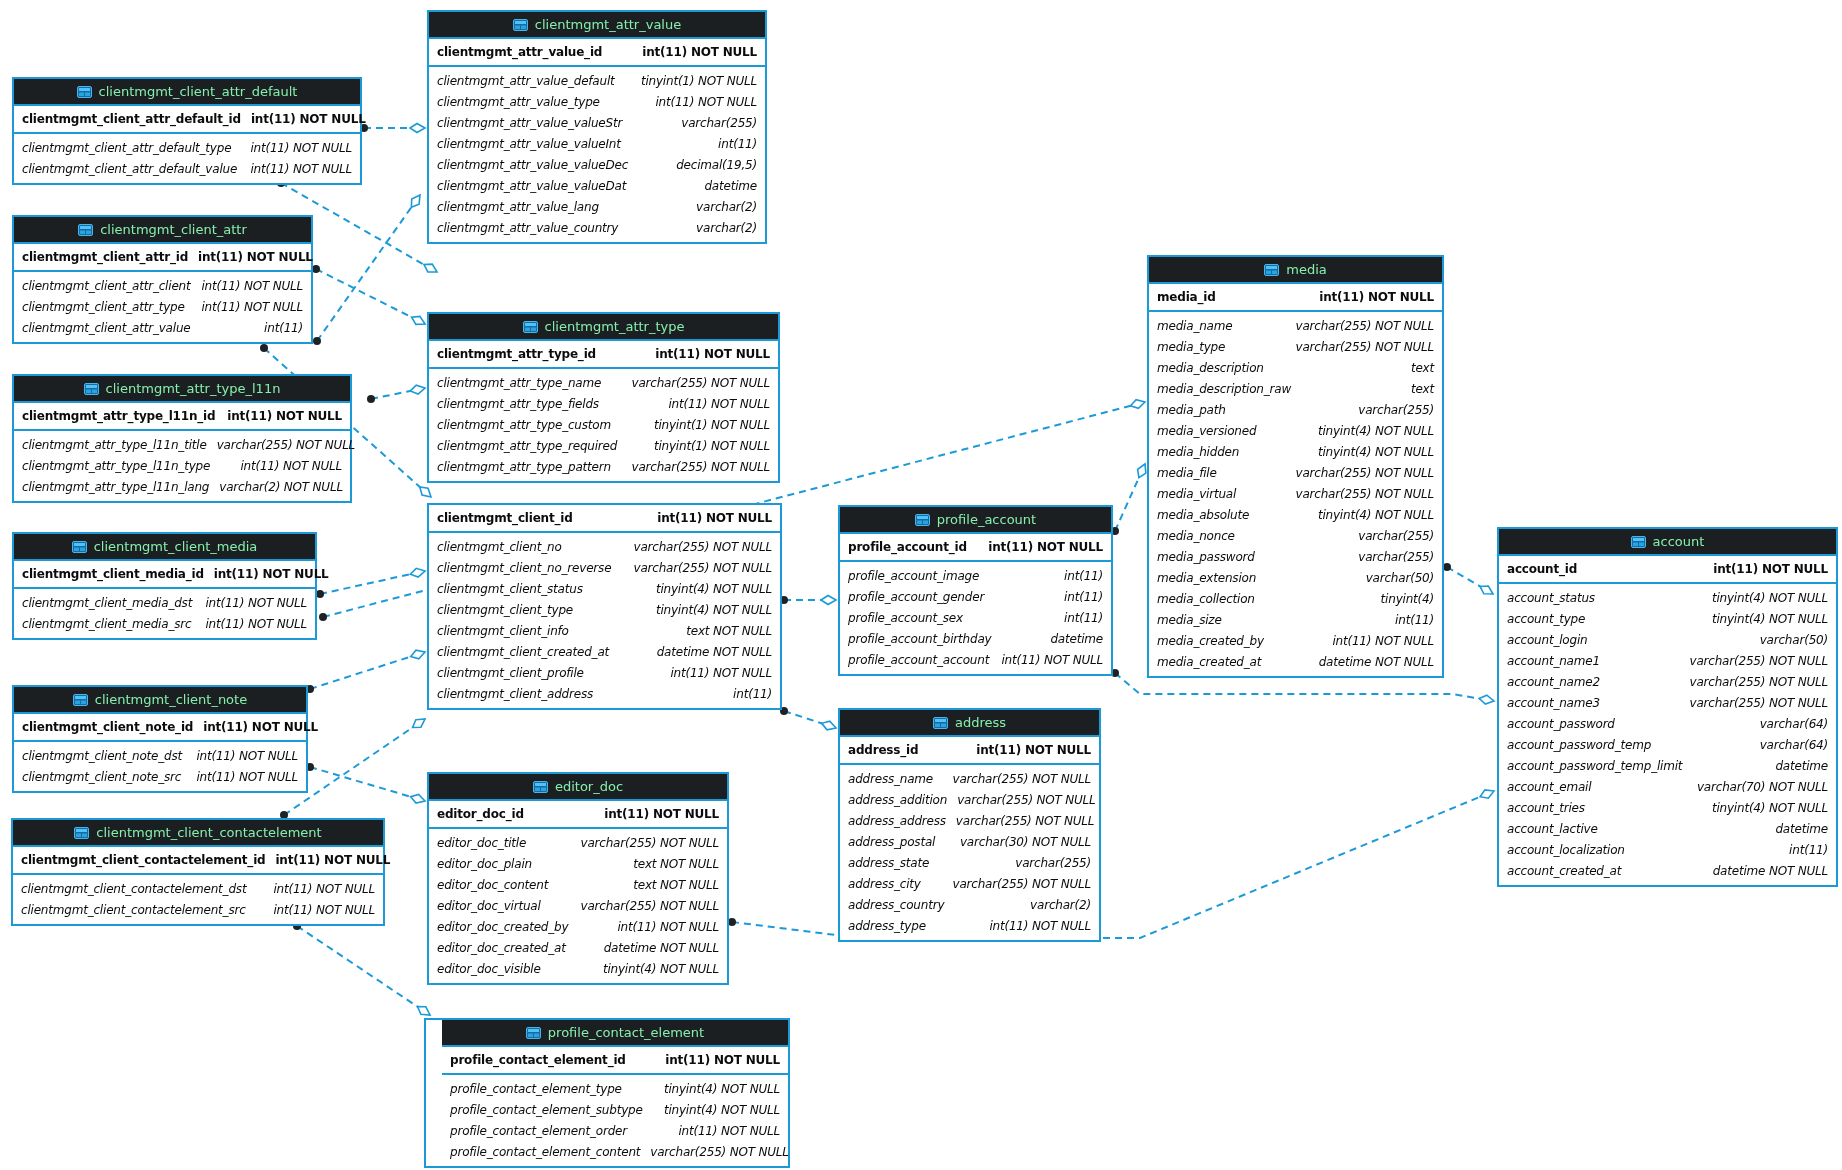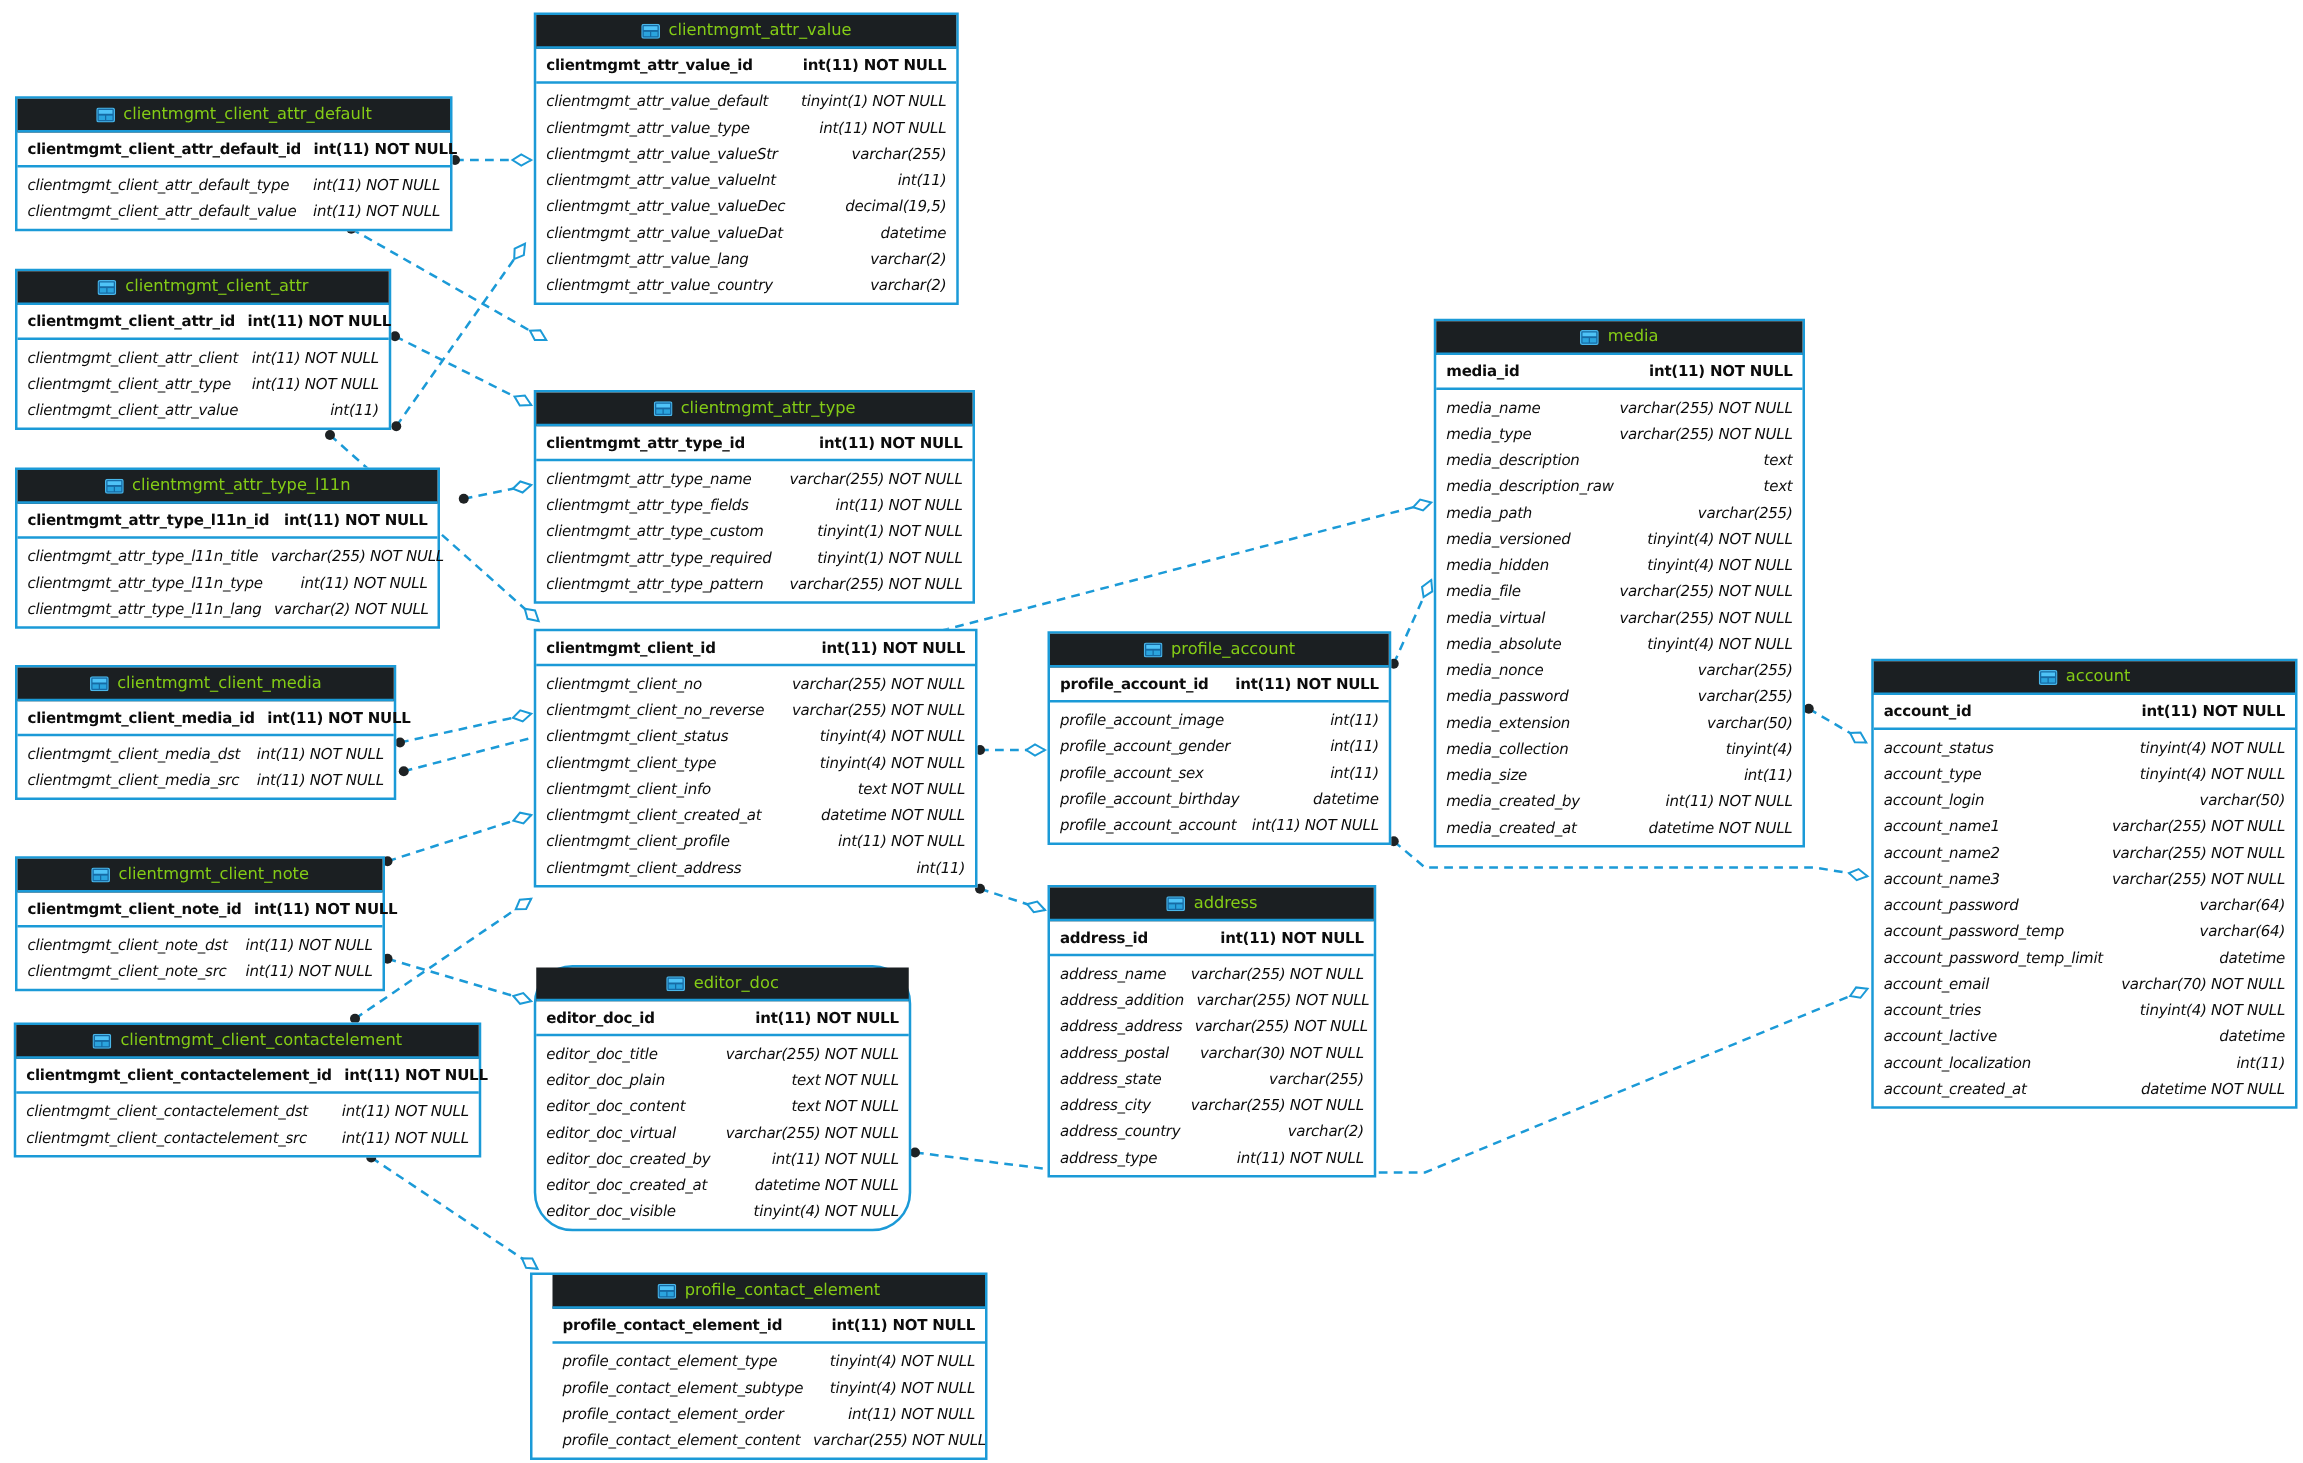--- a/index.html
+++ b/index.html
@@ -6,21 +6,21 @@
   #canvas{
     position:relative;width:1842px;height:1170px;background:#ffffff;
     font-family:"DejaVu Sans","Liberation Sans",sans-serif;overflow:hidden;
   }
   .wires{position:absolute;left:0;top:0;z-index:1;}
   .table{
     position:absolute;z-index:2;background:#ffffff;
     border:2px solid #1b9ad7;box-sizing:border-box;
   }
   .thead{
-    background:#1b1f22;color:#84cc16;height:25px;
+    background:#1b1f22;color:#86efac;height:25px;
     display:flex;align-items:center;justify-content:center;gap:7px;
     font-size:13px;border-bottom:2px solid #1b9ad7;white-space:nowrap;
   }
   .ticon{display:inline-flex;align-items:center;}
   .row{
     height:21px;display:flex;justify-content:space-between;align-items:center;
     padding:0 8px;font-size:12px;letter-spacing:-0.2px;color:#0c0c0c;white-space:nowrap;
   }
   .row .ftype{padding-left:10px;flex-shrink:0;}
   .pkrow{height:26px;font-weight:bold;border-bottom:2px solid #1b9ad7;}
@@ -667,21 +667,21 @@
         <div class="row">
           <span class="fname">account_localization</span>
           <span class="ftype">int(11)</span>
         </div>
         <div class="row">
           <span class="fname">account_created_at</span>
           <span class="ftype">datetime NOT NULL</span>
         </div>
       </div>
     </div>
-    <div class="table" style="left: 427px; top: 772px; width: 302px; border-radius: 31px;">
+    <div class="table" style="left: 427px; top: 772px; width: 302px;">
       <div class="thead">
         <span class="ticon">
           <svg width="15" height="12" viewBox="0 0 15 12">
             <rect x="0.5" y="0.5" width="14" height="11" rx="1.5" fill="#166ba5" stroke="#49b6ea"></rect>
             <rect x="2" y="2" width="11" height="3" fill="#4fc3f7"></rect>
             <rect x="2" y="6.5" width="5" height="3.5" fill="#2aa4de"></rect>
             <rect x="8" y="6.5" width="5" height="3.5" fill="#2aa4de"></rect>
           </svg>
         </span>
         <span class="ttitle">editor_doc</span>

